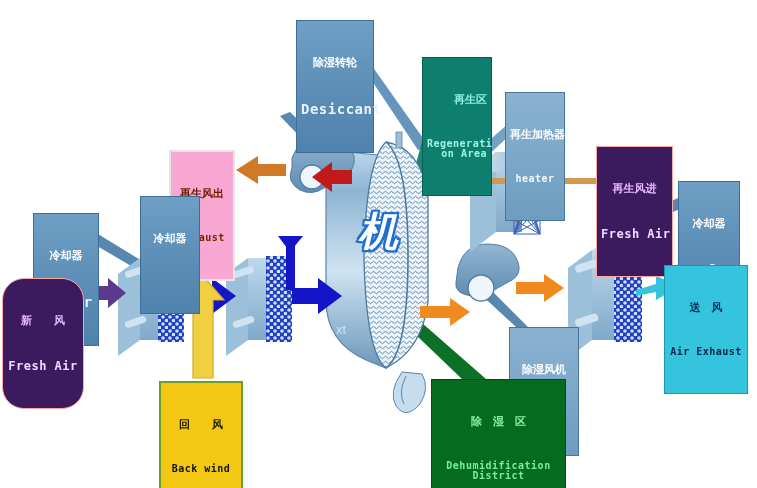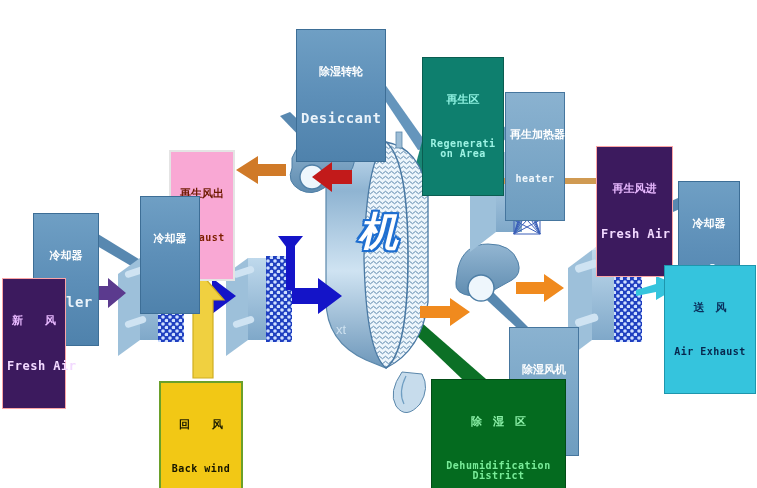--- a/index.html
+++ b/index.html
@@ -251,27 +251,27 @@
       <polygon points="352,170 332,170 332,162 312,177 332,192 332,184 352,184" fill="#c21a1a"></polygon>
     </g>
 
     <g>
       <polygon points="286,164 258,164 258,156 236,170 258,184 258,176 286,176" fill="#d07a28"></polygon>
     </g>
   </svg>
 
   <div class="faint" style="left:336px;top:322px;">xt</div>
 
-  <div class="lbl blue" style="left:296px;top:29px;width:90px;">
+  <div class="lbl blue" style="left:296px;top:20px;width:78px;">
     <span class="cn">除湿转轮</span>
     <span class="en">Desiccant</span>
   </div>
 
 
-  <div class="lbl teal" style="left:422px;top:57px;width:82px;">
+  <div class="lbl teal" style="left:422px;top:57px;width:70px;text-align:right;">
     <span class="cn">再生区</span>
     <span class="en">Regenerati
 on Area</span>
   </div>
 
   <div class="lbl blue2" style="left:505px;top:92px;width:60px;">
     <span class="cn">再生加热器</span>
     <span class="en">heater</span>
   </div>
 
@@ -293,26 +293,26 @@
   <div class="lbl blue" style="left:33px;top:213px;width:66px;">
     <span class="cn">冷却器</span>
     <span class="en">Cooler</span>
   </div>
 
   <div class="lbl blue" style="left:140px;top:196px;width:60px;">
     <span class="cn">冷却器</span>
     <span class="en"></span>
   </div>
 
-  <div class="lbl purple" style="left:2px;top:278px;width:64px;">
+  <div class="lbl purple" style="left:2px;top:278px;width:82px;border-radius:22px;">
     <span class="cn">新　　风</span>
     <span class="en">Fresh Air</span>
   </div>
 
-  <div class="lbl cyan" style="left:664px;top:265px;width:92px;">
+  <div class="lbl cyan" style="left:664px;top:265px;width:84px;">
     <span class="cn">送　风</span>
     <span class="en">Air Exhaust</span>
   </div>
 
   <div class="lbl blue2" style="left:509px;top:327px;width:70px;">
     <span class="cn">除湿风机</span>
     <span class="en">Blower</span>
   </div>
 
   <div class="lbl yellow" style="left:159px;top:381px;width:84px;">

